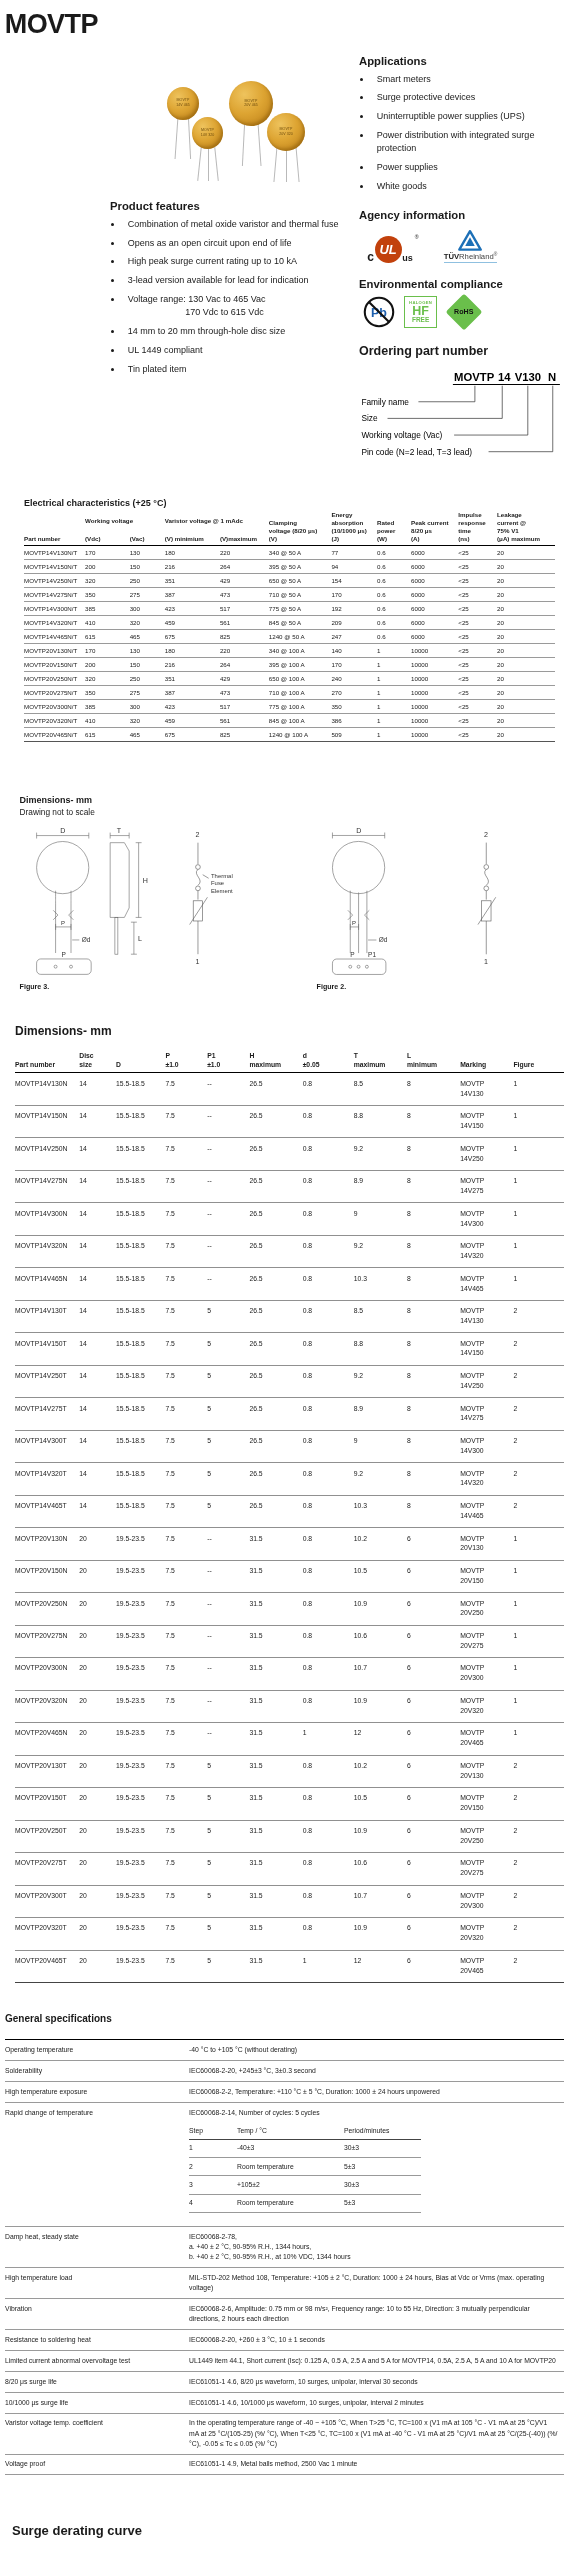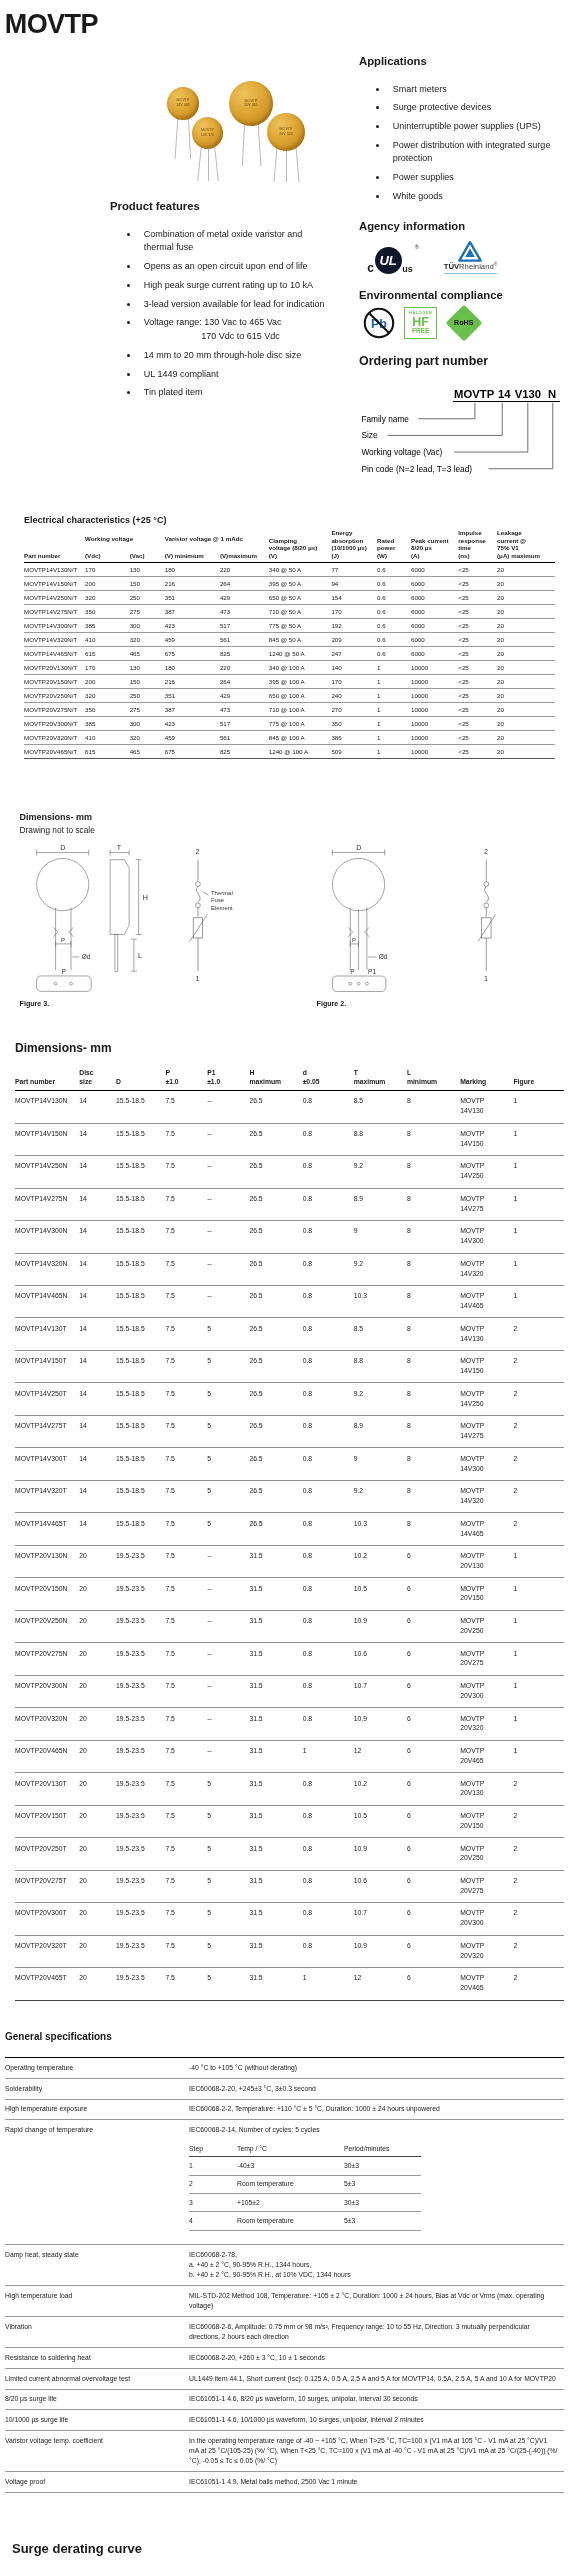--- a/index.html
+++ b/index.html
@@ -9,56 +9,56 @@
   
   .doc-header{padding:3.6px 6px 0 4.8px;}
   .doc-title{font-size:27px;font-weight:600;letter-spacing:-0.6px;line-height:1.05;margin:0;}
   .doc-subtitle{font-size:15px;font-weight:400;margin:1.2px 0 0 0;}
 
   
   .intro{display:flex;margin-top:16.6px;}
   .col-left{width:238px;margin-left:110px;}
   .col-right{width:211px;margin-left:13px;}
   h2.sec{font-size:11.3px;font-weight:bold;margin:0 0 6px 0;}
-  ul.blt{margin:16px;padding:0 0 0 13px;font-size:9px;line-height:1.5;}
+  ul.blt{margin:0;padding:0 0 0 13px;font-size:9px;line-height:1.5;}
   ul.blt li{margin:0 0 5.3px 0;padding-left:4.8px;white-space:pre-wrap;}
 
   
   .photo{position:relative;width:202px;height:125px;margin:3.6px 0 16.6px 24px;}
   .disc{position:absolute;border-radius:50%;
         background:radial-gradient(circle at 35% 30%, #eec35d 0%, #dda432 45%, #c98e22 75%, #b07a18 100%);
         box-shadow:inset -1.8px -2.4px 3.6px rgba(120,75,0,.45);
         display:flex;align-items:center;justify-content:center;}
   .disc .mark{font-size:3.6px;line-height:1.3;color:#6e4c0d;text-align:center;white-space:pre-line;}
   .lead{position:absolute;width:1.2px;background:#b9b9b9;}
 
   
   .logo-row{display:flex;align-items:flex-end;gap:31px;margin:9.5px 0 3.6px 8.3px;}
   .ul-logo{position:relative;display:flex;align-items:flex-end;}
   .ul-c{font-size:12px;font-weight:bold;line-height:1;margin-right:0.6px;}
-  .ul-circle{width:27px;height:27px;border-radius:50%;background:#0f172a;color:#fff;display:flex;align-items:center;justify-content:center;font-weight:bold;font-style:italic;font-size:13px;}
+  .ul-circle{width:27px;height:27px;border-radius:50%;background:#c2410c;color:#fff;display:flex;align-items:center;justify-content:center;font-weight:bold;font-style:italic;font-size:13px;}
   .ul-us{font-size:9px;font-weight:bold;line-height:1;margin-left:0.6px;}
   .ul-reg{position:absolute;top:-2.4px;right:-6px;font-size:5.3px;}
   .tuv-logo{display:flex;flex-direction:column;align-items:center;border-bottom:1.2px solid #8fc0e0;padding-bottom:1.2px;}
   .tuv-text{font-size:7.7px;color:#444;position:relative;}
   .tuv-text b{color:#222;}
   .tuv-reg{font-size:4.8px;vertical-align:top;}
 
   
   .env-row{display:flex;align-items:center;gap:9.5px;margin:6px 0 2.4px 3.6px;}
   .hf-box{border:1.2px solid #6abf4b;color:#6abf4b;width:31px;height:30px;display:flex;flex-direction:column;align-items:center;justify-content:center;line-height:1;}
   .hf-top{font-size:4.2px;font-weight:bold;letter-spacing:0.3px;}
   .hf-mid{font-size:12.5px;font-weight:bold;}
   .hf-bot{font-size:6.5px;font-weight:bold;}
   .rohs{width:26px;height:26px;background:#6abf4b;transform:rotate(45deg);display:flex;align-items:center;justify-content:center;margin:2.4px 4.8px;border-radius:2.4px;}
   .rohs span{transform:rotate(-45deg);font-size:7.1px;font-weight:bold;color:#111;}
 
   
   .ordering{margin-top:15.4px;}
-  .ordering h2{font-size:12.5px;margin-bottom:18px;}
+  .ordering h2{font-size:12.5px;margin-bottom:11px;}
 
   
   .sechead-sm{font-size:9px;font-weight:bold;margin:0 0 2.4px 0;}
   .sechead-md{font-size:12px;font-weight:bold;margin:0 0 6px 0;}
   .sechead-lg{font-size:13px;font-weight:bold;margin:0 0 4.8px 0;}
   .note{font-size:8.3px;margin:0 0 6px 0;}
 
   
   table{border-collapse:collapse;}
   .elec-wrap{margin:27px 15px 0 24px;}

